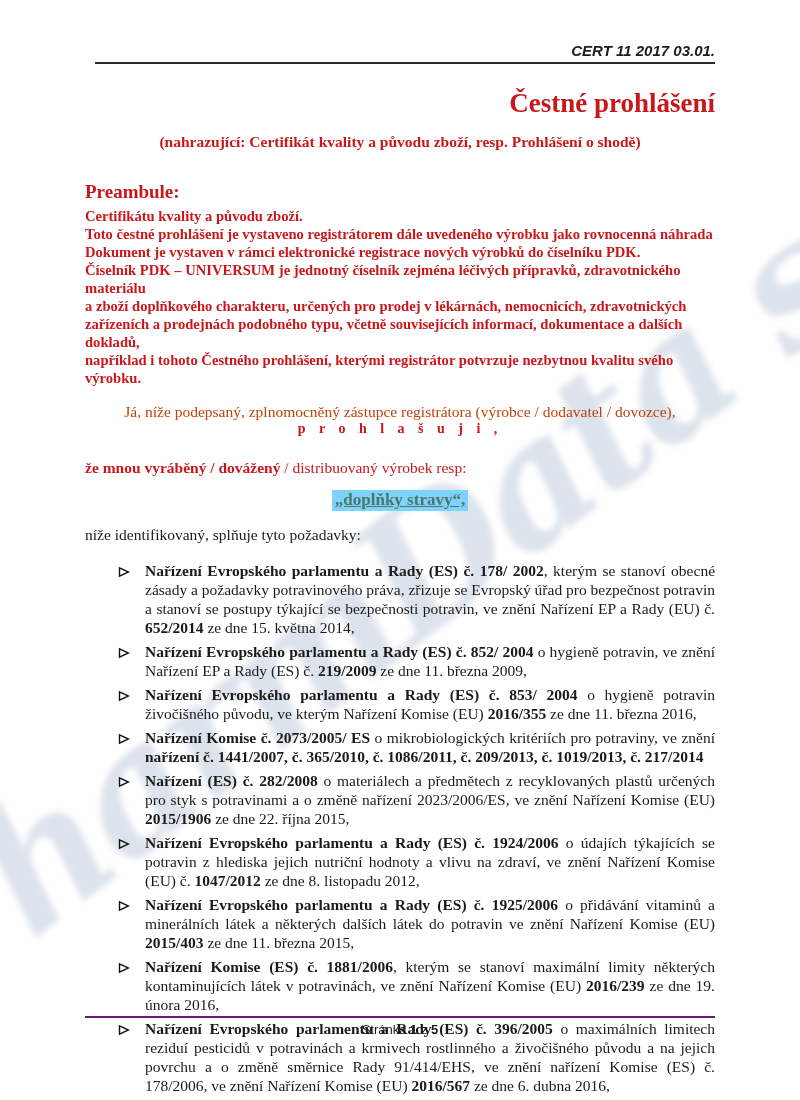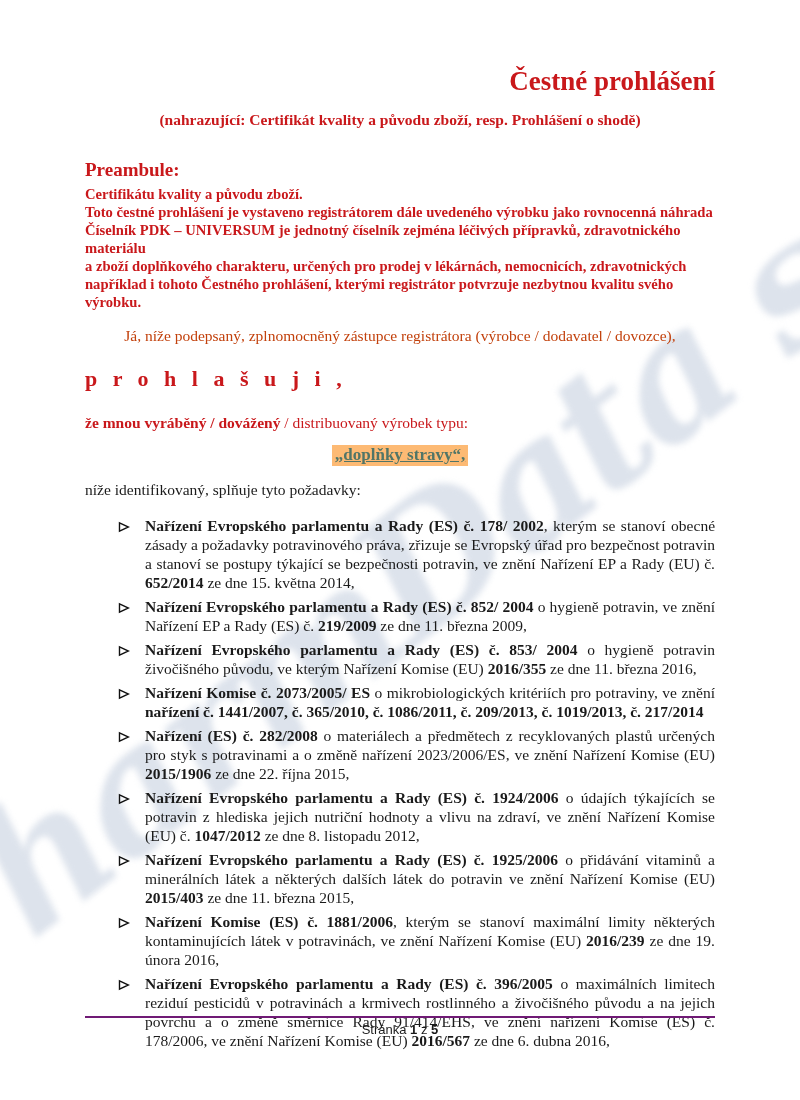--- a/index.html
+++ b/index.html
@@ -64,23 +64,22 @@
     font-size:14.6px;
     font-weight:bold;
     line-height:18px;
   }
   .decl-intro{
     margin-top:16px;
     text-align:center;
     font-size:15.5px;
   }
   .decl-verb{
-    margin-top:21px;
-    text-align:left;
-    font-size:22px;
+    text-align:center;
+    font-size:14px;
     font-weight:bold;
     letter-spacing:5px;
   }
   .product-line{
     margin-top:22px;
     font-size:15.5px;
   }
   .highlight-row{
     margin-top:13px;
     text-align:center;
@@ -130,40 +129,43 @@
     z-index:1;
   }
 </style>
 </head>
 <body>
 
 <div class="watermark" style="color: rgb(221, 227, 236);">PharmData s. r. o.</div>
 
 <div class="page">
 
+  <div class="doc-header">CERT 11 2017 03.01.</div>
 
   <div class="title" style="color: rgb(201, 24, 27);">Čestné prohlášení</div>
   <div class="subtitle" style="color: rgb(201, 24, 27);">(nahrazující: Certifikát kvality a původu zboží, resp. Prohlášení o shodě)</div>
 
   <div class="preamble-heading" style="color: rgb(201, 24, 27);">Preambule:</div>
   <div class="preamble-lines" id="preamble-lines" style="color: rgb(201, 24, 27);">
       <div>Certifikátu kvality a původu zboží.</div>
       <div>Toto čestné prohlášení je vystaveno registrátorem dále uvedeného výrobku jako rovnocenná náhrada</div>
+      <div>Dokument je vystaven v rámci elektronické registrace nových výrobků do číselníku PDK.</div>
       <div>Číselník PDK – UNIVERSUM je jednotný číselník zejména léčivých přípravků, zdravotnického materiálu</div>
       <div>a zboží doplňkového charakteru, určených pro prodej v lékárnách, nemocnicích, zdravotnických</div>
+      <div>zařízeních a prodejnách podobného typu, včetně souvisejících informací, dokumentace a dalších dokladů,</div>
       <div>například i tohoto Čestného prohlášení, kterými registrátor potvrzuje nezbytnou kvalitu svého výrobku.</div>
     </div>
 
   <div class="decl-intro" style="color: #c2410c;">Já, níže podepsaný, zplnomocněný zástupce registrátora (výrobce / dodavatel / dovozce),</div>
   <div class="decl-verb" style="color: rgb(201, 24, 27);">p r o h l a š u j i ,</div>
 
-  <div class="product-line" style="color: rgb(201, 24, 27);"><span class="seg-b">že mnou vyráběný / dovážený </span><span> / distribuovaný výrobek typu:</span></div>
+  <div class="product-line" style="color: rgb(201, 24, 27);"><span class="seg-b">že mnou vyráběný / dovážený </span><span> / distribuovaný výrobek resp:</span></div>
 
   <div class="highlight-row">
-    <span class="highlight" style="color: rgb(81, 117, 103); background: #fdba74;">„doplňky stravy“,</span>
+    <span class="highlight" style="color: rgb(81, 117, 103); background: #7dd3fc;">„doplňky stravy“,</span>
   </div>
 
   <div class="req-intro">níže identifikovaný, splňuje tyto požadavky:</div>
 
   <div class="bullets" id="bullet-list">
       <div class="bullet">
         <span class="bmark"><svg width="12" height="12" viewBox="0 0 12 12">
             <path d="M1.5 1.8 L10.5 6 L1.5 10.2 Z" fill="none" stroke="#111" stroke-width="1.4" stroke-linejoin="miter"></path>
           </svg></span>
         <div class="btext"><span class="b">Nařízení Evropského parlamentu a Rady (ES) č. 178/ 2002</span><span>, kterým se stanoví obecné zásady a požadavky potravinového práva, zřizuje se Evropský úřad pro bezpečnost potravin a stanoví se postupy týkající se bezpečnosti potravin, ve znění Nařízení EP a Rady (EU) č. </span><span class="b">652/2014</span><span> ze dne 15. května 2014,</span></div>

